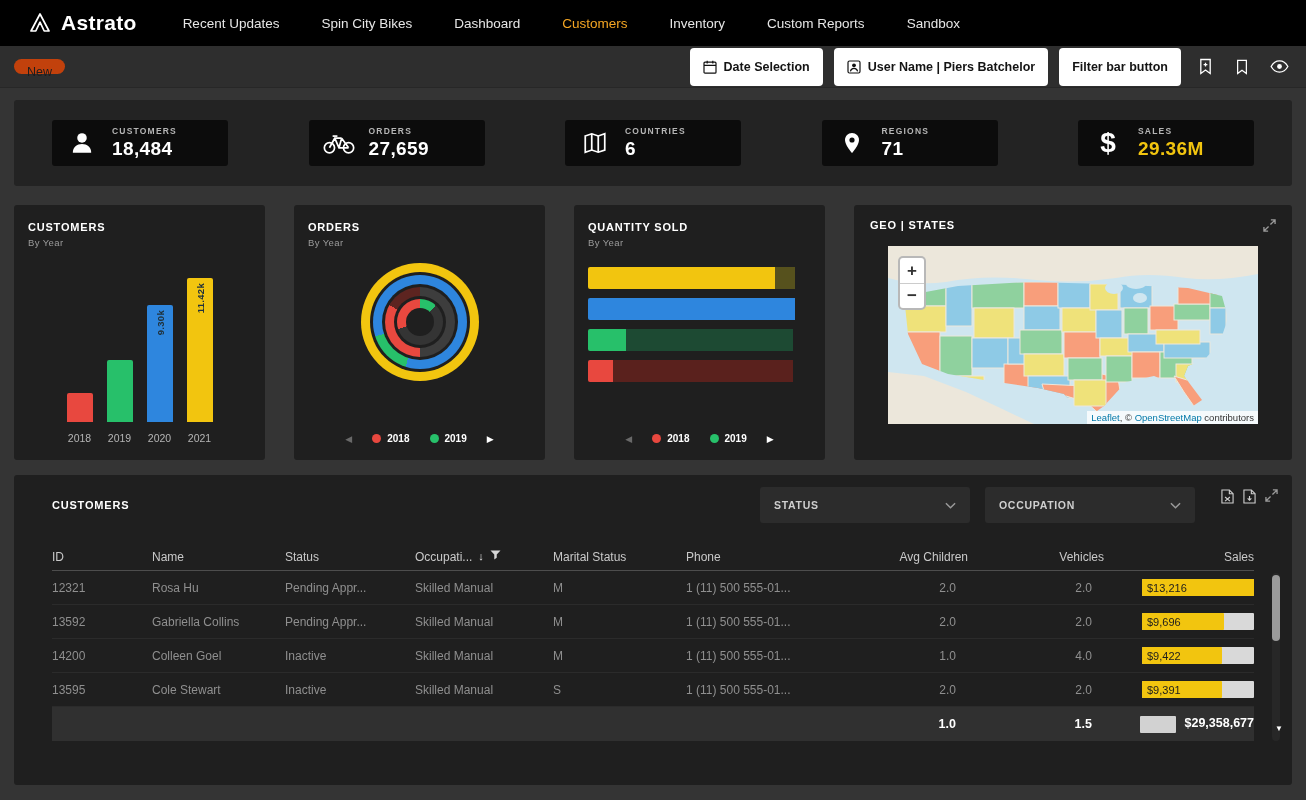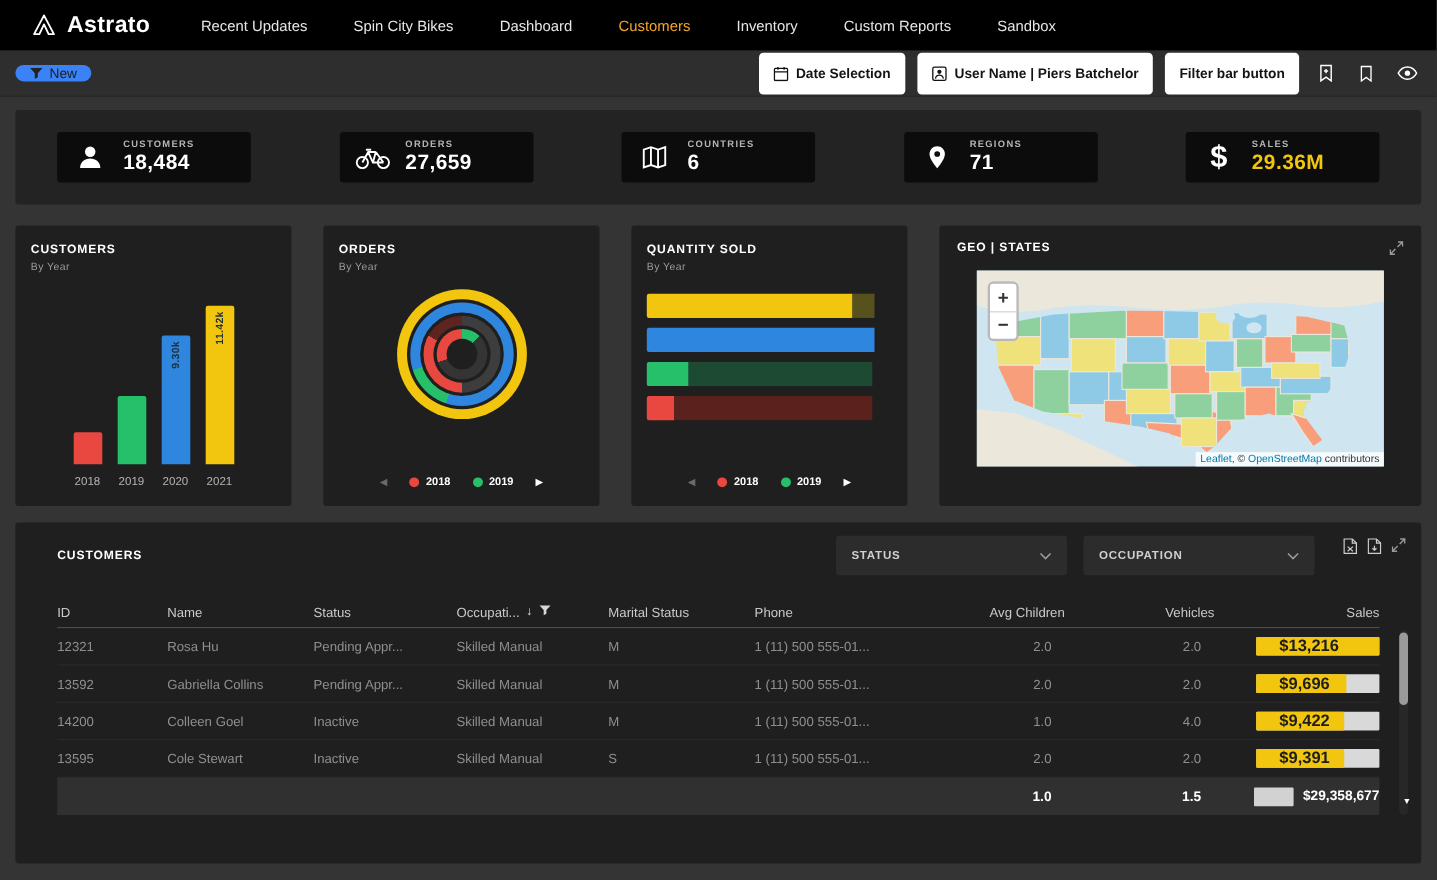--- a/index.html
+++ b/index.html
@@ -8,21 +8,21 @@
 
   
   .topnav { height:46px; background:#000; display:flex; align-items:center; padding:0 28px; }
   .brand { display:flex; align-items:center; gap:9px; color:#fff; font-size:21px; font-weight:600; letter-spacing:.3px; cursor:pointer; }
   .navitems { display:flex; gap:42px; margin-left:46px; }
   .nav-item { color:#e6e6e6; font-size:13.5px; cursor:pointer; white-space:nowrap; }
   .nav-item.active { color:#f5a623; }
 
   
   .toolbar { height:42px; background:#2e2e2e; border-bottom:1px solid #272727; display:flex; align-items:center; padding:0 14px; }
-  .new-pill { background:#3b82f6; color:#1d1d1d; height:15px; border-radius:13px; padding:0 13px; display:flex; align-items:center; gap:6px; font-size:12.5px; font-weight:500; cursor:pointer; }
+  .new-pill { background:#c2410c; color:#1d1d1d; height:15px; border-radius:13px; padding:0 13px; display:flex; align-items:center; gap:6px; font-size:12.5px; font-weight:500; cursor:pointer;flex-direction:column; }
   .toolbar-right { margin-left:auto; display:flex; align-items:center; gap:11px; }
   .tb-btn { background:#fff; color:#141414; height:38px; border-radius:4px; padding:0 13px; display:flex; align-items:center; gap:7px; font-size:12.5px; font-weight:600; cursor:pointer; white-space:nowrap; }
   .icon-btn { width:26px; height:26px; display:flex; align-items:center; justify-content:center; color:#fff; cursor:pointer; }
 
   
   .content { padding:12px 14px 0; }
   .panel { background:#1f1f1f; border-radius:3px; position:relative; }
 
   
   .kpi-panel { background:#232323; border-radius:3px; height:86px; display:flex; align-items:center; justify-content:space-between; padding:0 38px; }
@@ -90,21 +90,21 @@
   .thead { height:28px; border-bottom:1px solid #4d4d4d; }
   .th { color:#c9c9c9; font-size:12px; white-space:nowrap; display:flex; align-items:flex-start; gap:6px; cursor:pointer; }
   .th.num, .td.num { justify-content:flex-end; text-align:right; }
   .th.num { display:flex; }
   .sort-icon { color:#e0e0e0; font-size:11px; }
   .row { height:34px; border-bottom:1px solid #2b2b2b; cursor:pointer; }
   .td { color:#8f8f8f; font-size:12px; white-space:nowrap; overflow:hidden; text-overflow:ellipsis; padding-right:12px; }
   .sales-cell { display:flex; justify-content:flex-end; padding-right:0; overflow:visible; }
   .sales-bar { width:112px; height:17px; background:#d9d9d9; border-radius:1px; position:relative; display:flex; align-items:center; }
   .sales-bar-fill { position:absolute; left:0; top:0; bottom:0; background:#f2c50f; border-radius:1px; }
-  .sales-value { position:relative; z-index:1; font-size:15px; font-weight:700; color:#1d1d1d; padding-left:21px; }
+  .sales-value { position:relative; z-index:1; font-size:11px; font-weight:400; color:#1d1d1d; padding-left:5px; }
   .totals { height:34px; background:#303030; }
   .totals .td { color:#fff; font-weight:700; font-size:12.5px; }
   .total-bar { width:36px; height:17px; background:#d2d2d2; border-radius:1px; margin-right:8px; }
   .total-sales { color:#fff; font-weight:700; font-size:12.5px; }
 
   .vscroll { position:absolute; right:-26px; top:30px; height:168px; width:8px; background:#272727; border-radius:4px; cursor:pointer; }
   .vthumb { position:absolute; top:2px; left:0; width:8px; height:66px; background:#9a9a9a; border-radius:4px; cursor:grab; }
   .scroll-down-icon { position:absolute; right:-29px; bottom:8px; color:#fff; font-size:8px; cursor:pointer; }
 </style>
 </head>

